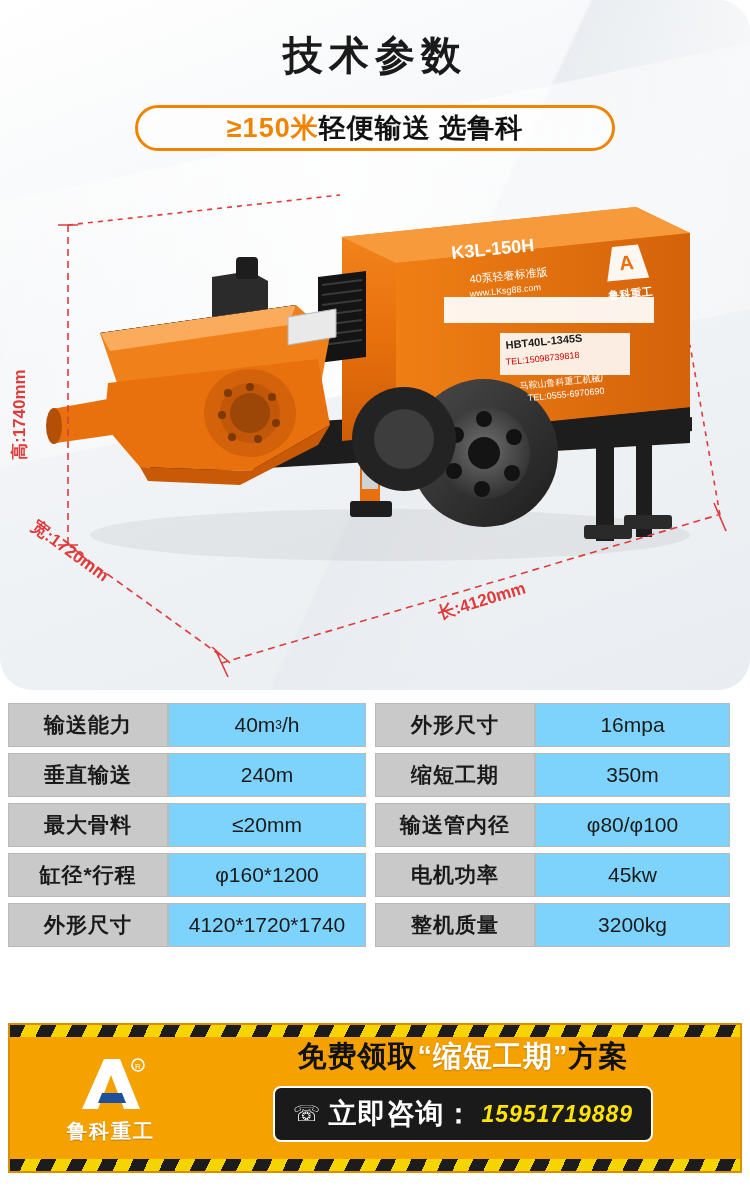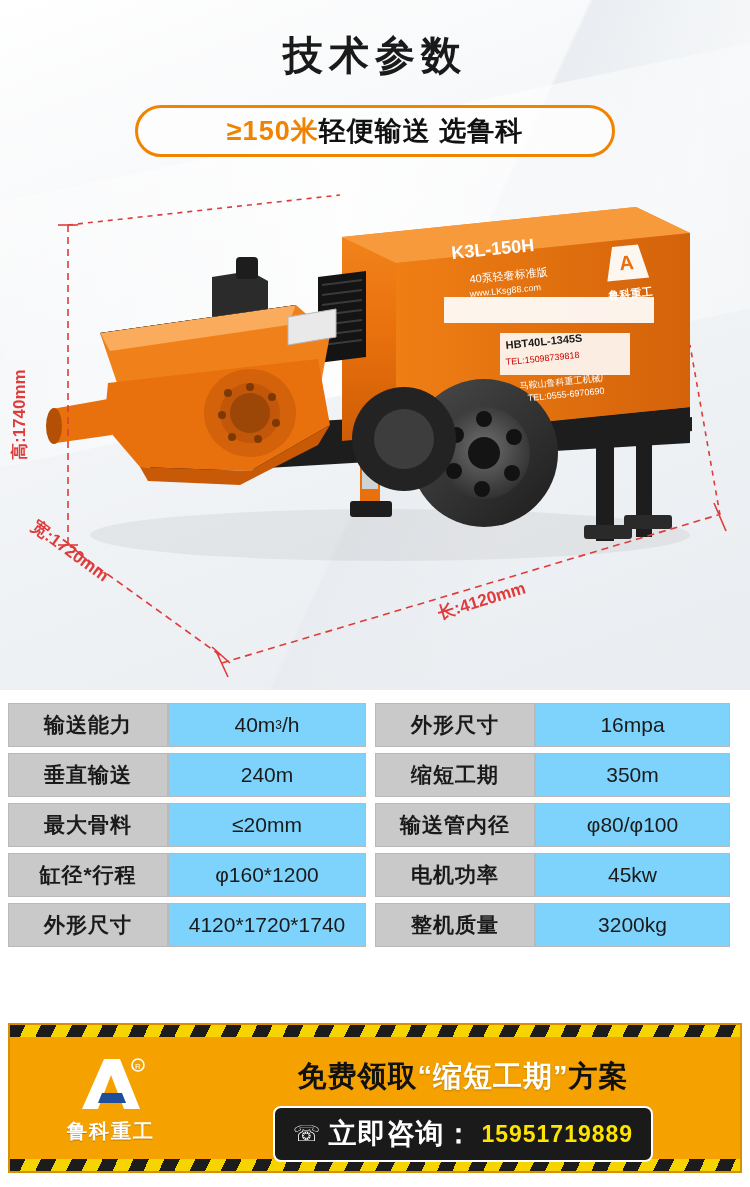--- a/index.html
+++ b/index.html
@@ -13,20 +13,21 @@
   .page { width: 750px; height: 1187px; position: relative; }
 
   
   .header {
     position: relative;
     width: 750px; height: 690px;
     background:
       linear-gradient(115deg, rgba(255,255,255,0) 55%, rgba(232,236,240,0.9) 55.4%, rgba(255,255,255,0) 72%),
       linear-gradient(160deg, #ffffff 0%, #f3f5f7 40%, #e9edf1 100%);
     overflow: hidden;
+    border-radius: 32px;
   }
   .header:before {
     content: "";
     position: absolute;
     left: -150px; top: 120px;
     width: 1100px; height: 260px;
     background: linear-gradient(100deg, rgba(255,255,255,0) 0%, rgba(255,255,255,0.85) 45%, rgba(255,255,255,0) 100%);
     transform: rotate(-12deg);
     pointer-events: none;
   }
@@ -35,21 +36,21 @@
     text-align: center;
     font-size: 40px;
     font-weight: bold;
     color: #1a1a1a;
     letter-spacing: 6px;
     padding-top: 28px;
   }
   .subtitle-box {
     position: relative;
     margin: 22px auto 0;
-    width: 480px; height: 52px;
+    width: 480px; height: 46px;
     border: 3px solid #f08300;
     border-radius: 29px;
     background: rgba(255,255,255,0.65);
     display: flex; align-items: center; justify-content: center;
   }
   .subtitle {
     font-size: 27px;
     font-weight: bold;
     color: #111;
     letter-spacing: 1px;
@@ -122,40 +123,40 @@
     position: relative;
   }
   .logo-mark svg { width: 74px; height: 58px; display: block; }
   .logo-text {
     margin-top: 5px;
     font-size: 20px; font-weight: bold; color: #ffffff;
     letter-spacing: 2px;
     text-shadow: 0 1px 0 #b87a00;
   }
   .footer-right {
-    position: absolute; left: 188px; top: 24px;
+    position: absolute; left: 188px; top: 4px;
     width: 530px;
     display: flex; flex-direction: column; align-items: center; gap: 9px;
   }
   .footer-head {
     font-size: 29px; font-weight: bold; color: #111;
     letter-spacing: 1px; white-space: nowrap;
     margin-top: 8px;
   }
   .footer-head .quote { color: #ffffff; text-shadow: 0 1px 2px rgba(0,0,0,.25); }
   .phone-pill {
     display: flex; align-items: center; gap: 8px;
     background: #1a1a1a;
     border-radius: 8px;
     padding: 7px 18px;
     border: 2px solid #ffffff;
   }
   .phone-pill .ico { color: #ffffff; font-size: 22px; line-height: 1; }
   .phone-pill .lbl { color: #ffffff; font-size: 28px; font-weight: bold; letter-spacing: 1px; }
-  .phone-pill .num { color: #ffe400; font-size: 23px; font-weight: bold; letter-spacing: 1px; }
+  .phone-pill .num { color: #ffe400; font-size: 23px; font-weight: bold; letter-spacing: 1px; font-style: italic; }
 </style>
 </head>
 <body>
 
 <div class="page">
 
   <div class="header">
     <div class="title">技术参数</div>
 
     <div class="subtitle-box">

